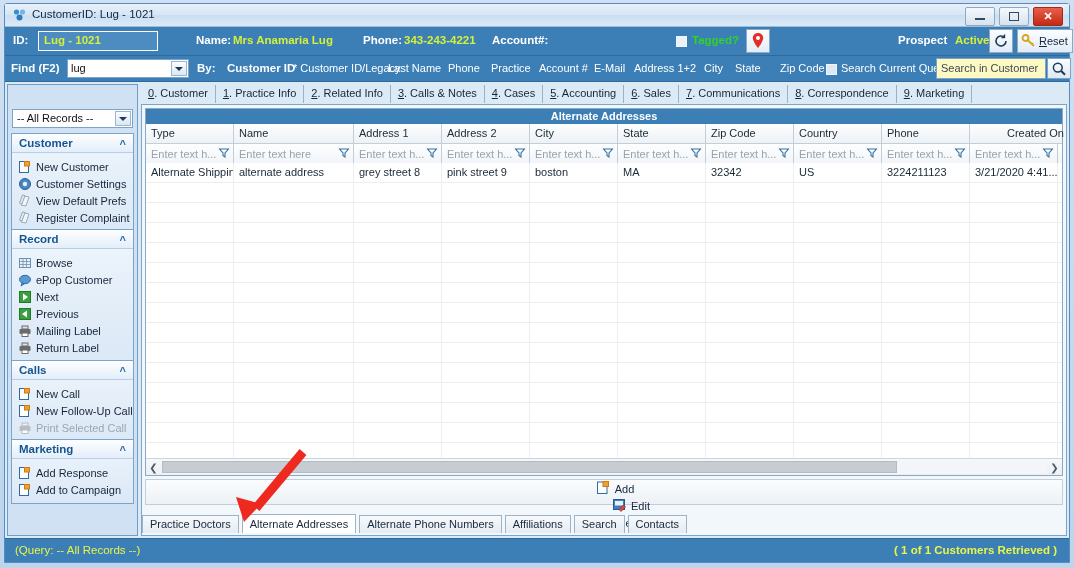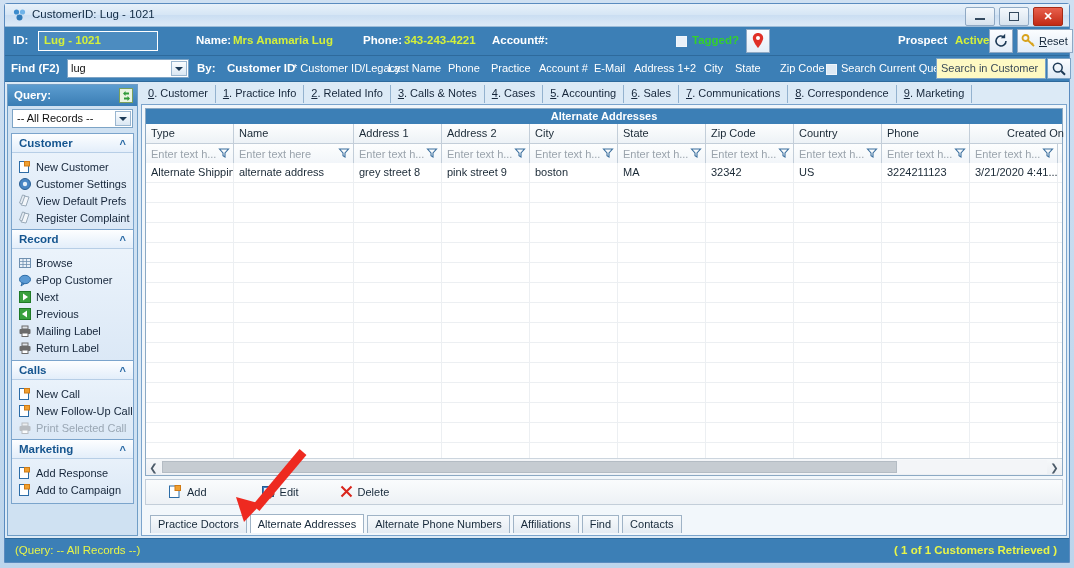--- a/index.html
+++ b/index.html
@@ -252,29 +252,29 @@
     display:flex;align-items:center;
   }
   .hs-arrow{width:15px;height:15px;display:flex;align-items:center;justify-content:center;color:#4c5b69;font-size:10px;}
   .hs-track{flex:1;height:14px;background:#f3f5f8;position:relative;}
   .hs-thumb{position:absolute;left:1px;top:1px;height:12px;width:83%;background:#c6ccd2;border:1px solid #b4bcc4;box-sizing:border-box;}
 
   .btnbar{
     position:absolute;left:3px;right:3px;bottom:30px;height:26px;
     background:linear-gradient(to bottom,#fafcfd,#edf1f5);
     border:1px solid #c3ced9;box-sizing:border-box;
-    display:flex;align-items:center;
+    display:flex;align-items:center;flex-direction:column;
   }
   .actbtn{
     display:flex;align-items:center;gap:4px;font-size:11px;color:#17293a;
     margin-left:22px;cursor:default;
   }
   .bottomtabs{
     position:absolute;left:0;right:3px;bottom:2px;height:19px;
-    display:flex;align-items:center;gap:3px;font-size:11px;color:#17293a;margin-left:8px;
+    display:flex;align-items:center;gap:3px;font-size:11px;color:#17293a;
   }
   .btab{
     border:1px solid #9fb3c6;border-bottom:none;
     background:linear-gradient(to bottom,#f7fafc,#e4ebf2);
     padding:2px 7px 2px 7px;white-space:nowrap;
     box-sizing:border-box;height:18px;line-height:13px;
   }
   .btab.active{
     background:#ffffff;height:19px;line-height:14px;
   }
@@ -384,29 +384,20 @@
       <svg width="16" height="16" viewBox="0 0 16 16">
         <circle cx="6.8" cy="6.6" r="4.4" fill="none" stroke="#1d3a56" stroke-width="1.5"></circle>
         <path d="M10.2 10 L14 13.8" stroke="#1d3a56" stroke-width="2" fill="none"></path>
       </svg>
     </div>
   </div>
 
   <div class="bodyarea">
 
     <div class="sidebar">
-      <div class="q-head">
-        <span>Query:</span>
-        <div class="q-refresh">
-          <svg width="11" height="12" viewBox="0 0 11 12">
-            <path d="M2 3.5 L4.5 1 L4.5 2.4 L8 2.4 L8 4.6 L4.5 4.6 L4.5 6 Z" fill="#2f9b3a"></path>
-            <path d="M9 8.5 L6.5 11 L6.5 9.6 L3 9.6 L3 7.4 L6.5 7.4 L6.5 6 Z" fill="#2f9b3a"></path>
-          </svg>
-        </div>
-      </div>
       <div class="q-combo">
         <span>-- All Records --</span>
         <div class="combo-arrow">
               <i></i>
             </div>
       </div>
 
       <div class="group" style="top:48px;">
         <div class="grp-head">
           <span>Customer</span>
@@ -863,21 +854,21 @@
             </span>
             <span>Delete</span>
           </div>
         </div>
 
         <div class="bottomtabs" id="bottom-tabs">
               <div class="btab">Practice Doctors</div>
               <div class="btab active">Alternate Addresses</div>
               <div class="btab">Alternate Phone Numbers</div>
               <div class="btab">Affiliations</div>
-              <div class="btab">Find</div>
+              <div class="btab">Search</div>
               <div class="btab">Contacts</div>
             </div>
       </div>
     </div>
   </div>
 
   <div class="statusbar">
     <span class="st-left">(Query: -- All Records --)</span>
     <span class="st-right">( 1 of 1 Customers Retrieved )</span>
   </div>

